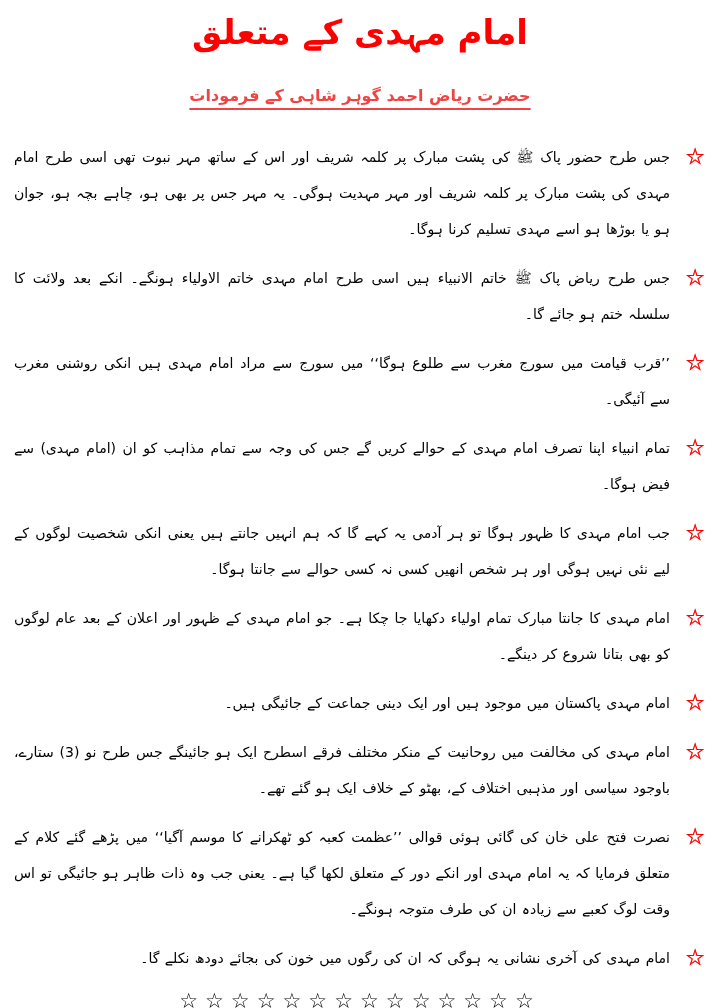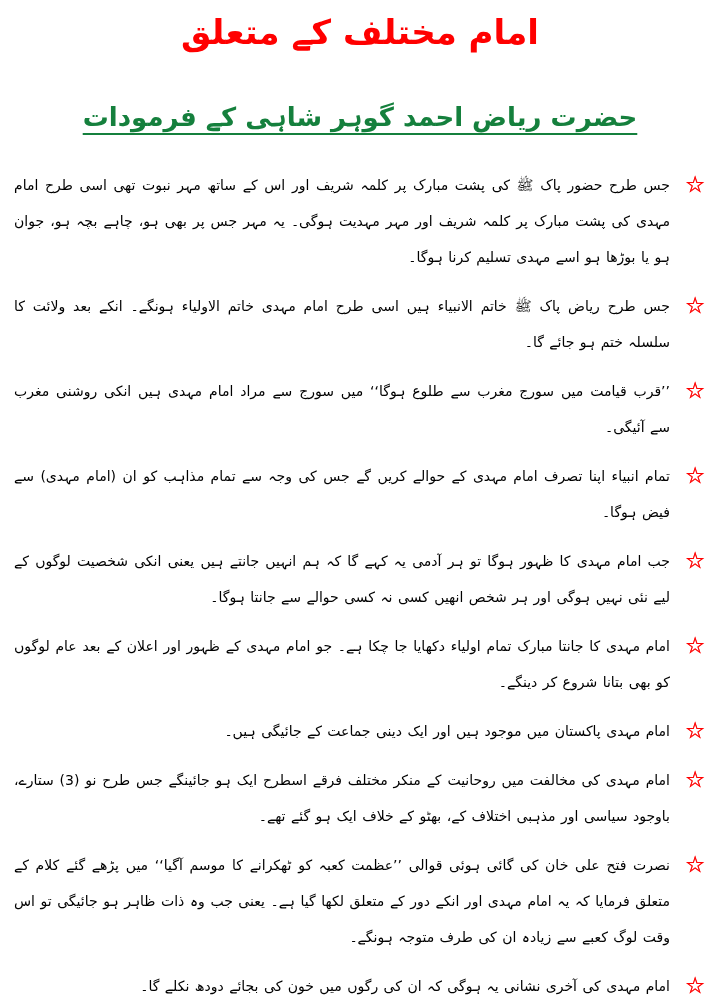--- a/index.html
+++ b/index.html
@@ -20,23 +20,23 @@
   
   .header { text-align: center; direction: rtl; }
   .title {
     color: #ff0000;
     font-size: 34px;
     font-weight: bold;
     line-height: 1.35;
   }
   .subtitle {
     display: inline-block;
-    margin-top: 24px;
-    color: #15803d;
-    font-size: 26px;
+    margin-top: 10px;
+    color: #ef4444;
+    font-size: 16px;
     font-weight: bold;
     text-decoration: underline;
     text-underline-offset: 7px;
     text-decoration-thickness: 2px;
     line-height: 1.4;
     padding-bottom: 6px;
   }
   
   .bullet-list {
     direction: rtl;
@@ -75,21 +75,21 @@
     color: #000000;
     line-height: 1.2;
   }
 </style>
 </head>
 <body>
 
 <div class="page">
 
   <div class="header">
-    <div class="title">امام مختلف کے متعلق</div>
+    <div class="title">امام مہدی کے متعلق</div>
     <br>
     <span class="subtitle">حضرت ریاض احمد گوہر شاہی  کے فرمودات</span>
   </div>
 
   <div class="bullet-list">
 
     <div class="item">
       <span class="bullet">☆</span>
       <span class="item-text">جس طرح حضور پاک ﷺ کی پشت مبارک پر کلمہ شریف اور اس کے ساتھ مہر نبوت تھی اسی طرح امام مہدی کی پشت مبارک پر کلمہ شریف اور مہر مہدیت ہوگی۔ یہ مہر جس پر بھی ہو، چاہے بچہ ہو، جوان ہو یا بوڑھا ہو اسے مہدی تسلیم کرنا ہوگا۔</span>
     </div>

